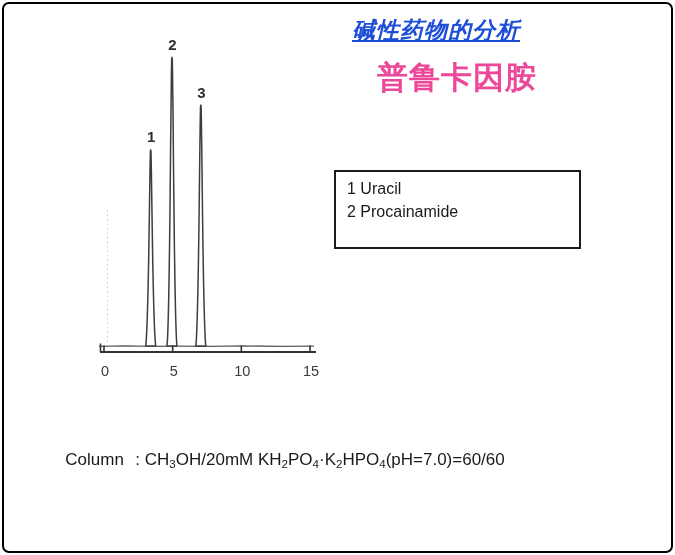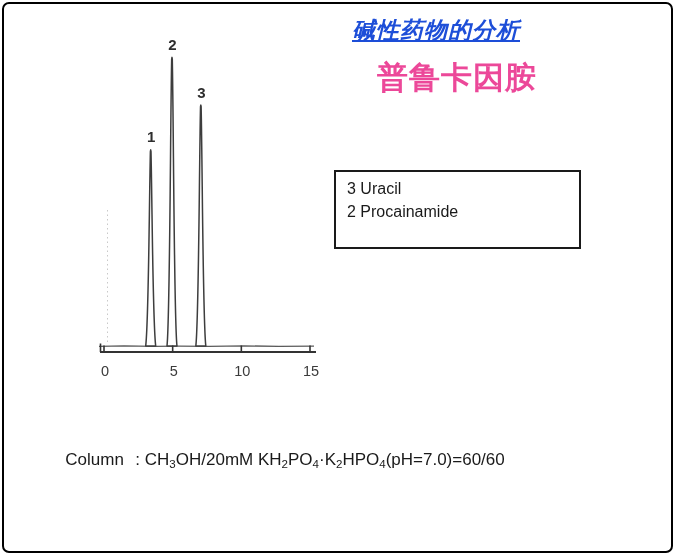--- a/index.html
+++ b/index.html
@@ -39,21 +39,21 @@
       <text x="101" y="372" text-anchor="middle" font-size="14.5" fill="#3b3b3b" font-family="&quot;Liberation Sans&quot;,sans-serif">0</text>
       <line x1="168.66666666666666" y1="341.5" x2="168.66666666666666" y2="348.5" stroke="#333333" stroke-width="1.6"></line>
       <text x="169.66666666666666" y="372" text-anchor="middle" font-size="14.5" fill="#3b3b3b" font-family="&quot;Liberation Sans&quot;,sans-serif">5</text>
       <line x1="237.33333333333331" y1="341.5" x2="237.33333333333331" y2="348.5" stroke="#333333" stroke-width="1.6"></line>
       <text x="238.33333333333331" y="372" text-anchor="middle" font-size="14.5" fill="#3b3b3b" font-family="&quot;Liberation Sans&quot;,sans-serif">10</text>
       <line x1="306" y1="341.5" x2="306" y2="348.5" stroke="#333333" stroke-width="1.6"></line>
       <text x="307" y="372" text-anchor="middle" font-size="14.5" fill="#3b3b3b" font-family="&quot;Liberation Sans&quot;,sans-serif">15</text>
     </svg>
 
   <div class="legend-box">
-    <div>3 Uracil</div>
+    <div>1 Uracil</div>
     <div>2 Procainamide</div>
   </div>
 
   <div class="conditions">
     <div class="cond-row">
       <span class="cond-label">Column</span><span class="cond-value"><span>: CH</span><span class="sub">3</span><span>OH/20mM KH</span><span class="sub">2</span><span>PO</span><span class="sub">4</span><span>·K</span><span class="sub">2</span><span>HPO</span><span class="sub">4</span><span>(pH=7.0)=60/60</span></span>
     </div>
 
   </div>
 

